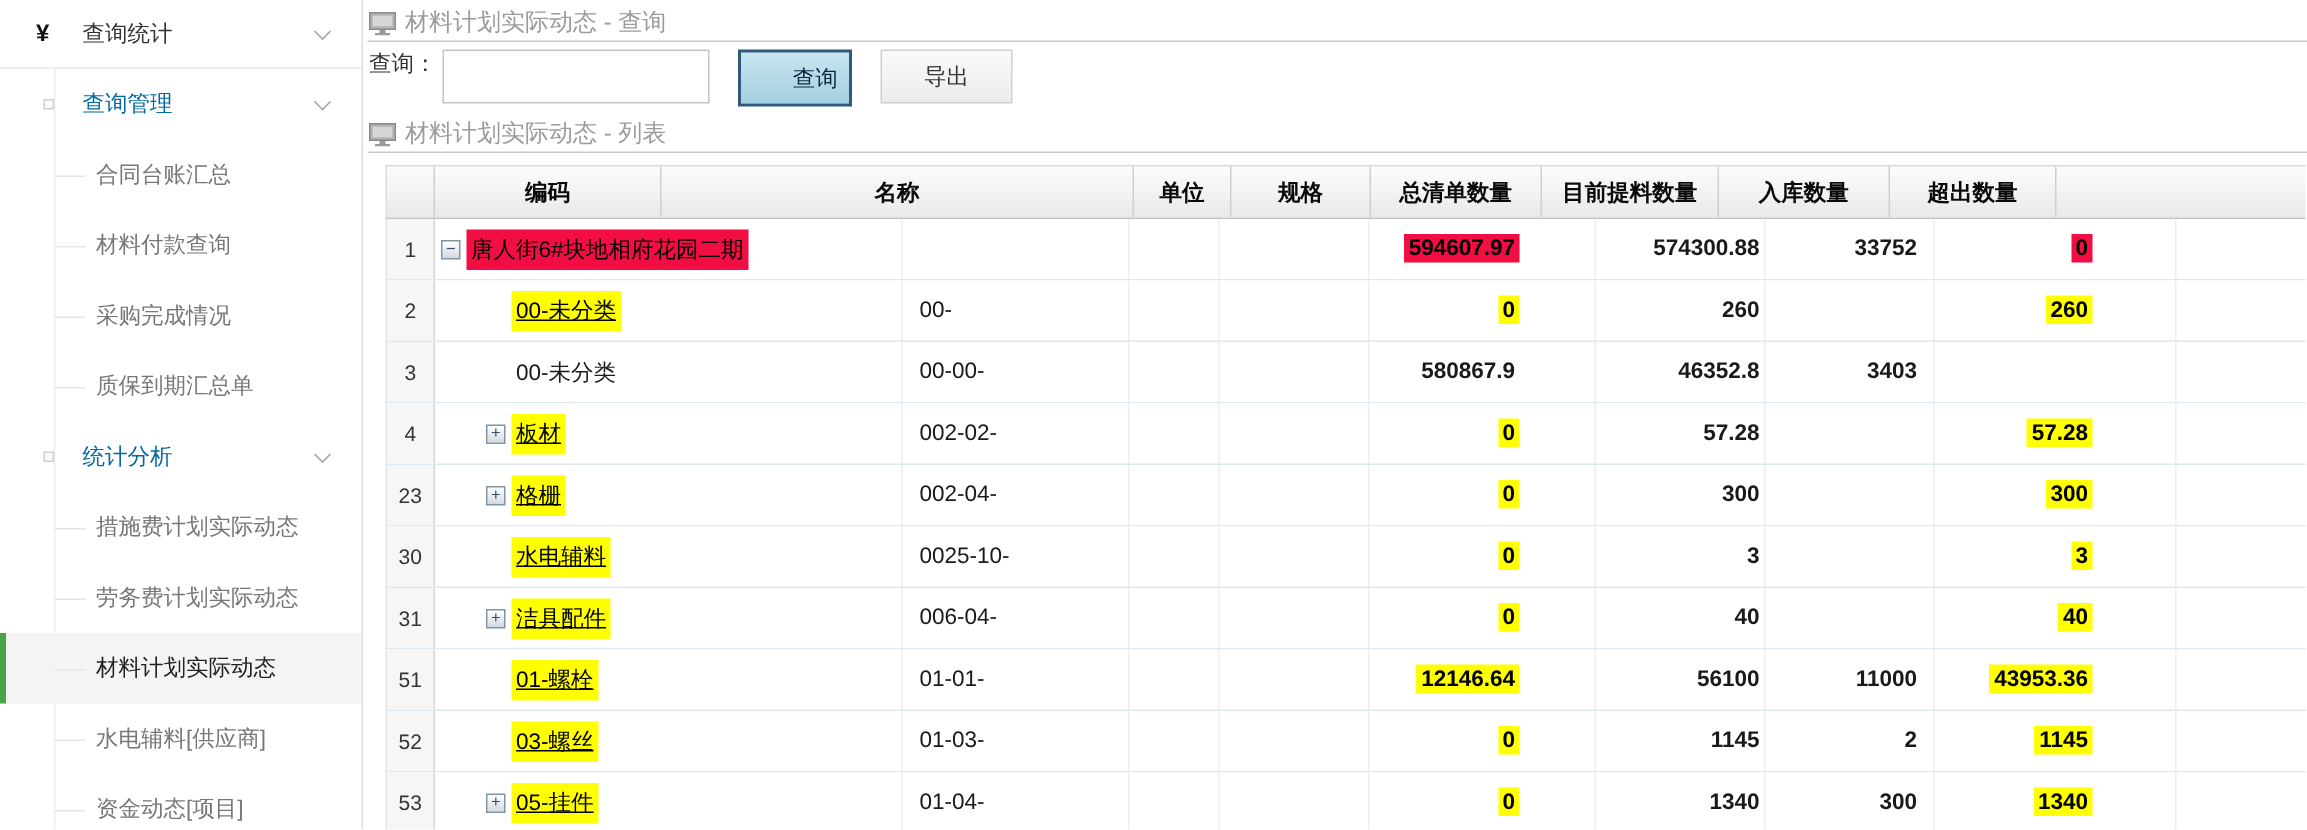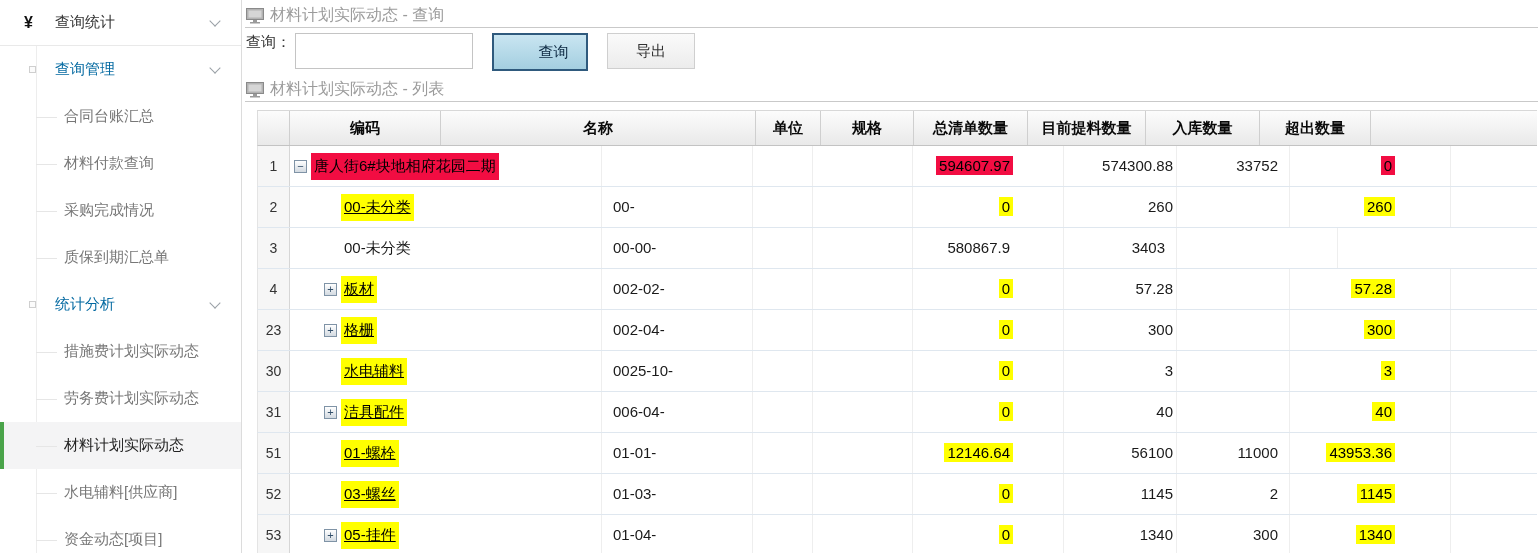--- a/index.html
+++ b/index.html
@@ -32,21 +32,21 @@
   .panel-title { display:flex; align-items:center; gap:6px; height:28px; padding:4px 0 0 1px;
     border-bottom:1px solid #c9c9c9; font-size:16px; color:#9b9b9b; }
   .panel-title.second { margin-top:7px; height:24px; padding-top:0; }
   .mon-icon { display:inline-block; width:18px; height:16px; }
 
   .query-row { display:flex; margin-top:5px; height:38px; }
   .q-label { font-size:15px; color:#333; margin-left:1px; }
   .q-input { width:178px; height:36px; border:1px solid #c4c4c4; margin-left:4px;
     font-size:14px; padding:0 6px; outline:none; }
   .btn { cursor:pointer; font-size:15px; }
-  .btn-search { width:96px; height:38px; margin-left:19px; color:#0b2740;
+  .btn-search { width:76px; height:38px; margin-left:19px; color:#0b2740;
     background:linear-gradient(180deg,#c9e5f1 0%,#a4cfe0 100%); border:2px solid #2f5a7d;padding-left:27px; }
   .btn-export { width:88px; height:36px; margin-left:19px; color:#333;
     background:linear-gradient(180deg,#fafafa 0%,#ececec 100%); border:1px solid #cfcfcf; }
 
   
   .grid { margin:8px 0 0 12px; width:1280px; }
   .grid-header { display:flex; height:36px; border-top:1px solid #d8d8d8; border-bottom:1px solid #c3c3c3;
     border-left:1px solid #dcdcdc; background:linear-gradient(180deg,#fcfcfc 0%,#e9e9e9 100%); }
   .hcell { height:100%; border-right:1px solid #cfcfcf; font-weight:bold; font-size:15px; color:#0a0a0a;
     display:flex; align-items:center; justify-content:center; white-space:nowrap; overflow:hidden; }
@@ -57,21 +57,21 @@
   .grid-row { display:flex; height:41px; border-bottom:1px solid #dfe7ef; border-left:1px solid #e4e4e4;
     background:#fff; }
   .cell { height:40px; line-height:40px; border-right:1px solid #eeeeee; white-space:nowrap; overflow:hidden;
     font-size:15px; color:#1a1a1a; }
   .c-num{width:32px; background:#f6f6f6; border-right:1px solid #d6d6d6; text-align:center;
     font-size:14px; color:#333;}
   .c-name{width:312px; display:flex; align-items:center; line-height:normal;}
   .c-code{width:151px; padding-left:11px;}
   .c-unit{width:60px;} .c-spec{width:100px;}
   .c-total{width:151px;} .c-picked{width:113px;} .c-inbound{width:113px;} .c-excess{width:161px;}
-  .num-r { text-align:right; }
+  .num-r { text-align:right;font-weight:bold; }
   .pr-total{padding-right:50px} .pr-picked{} .pr-inbound{padding-right:8px} .pr-excess{padding-right:55px}
 
   .indent { display:inline-block; height:1px; }
   .toggle { display:inline-flex; align-items:center; justify-content:center; width:13px; height:13px;
     margin:0 4px 0 2px; border:1px solid #7f93a6; background:linear-gradient(180deg,#ffffff,#d3dae1);
     font-size:11px; line-height:11px; color:#33506b; cursor:pointer; flex:none; }
   .toggle-spacer { display:inline-block; width:13px; margin:0 4px 0 2px; flex:none; }
   .name { padding:4px 3px; }
   .hl-red { background:#f20d42; color:#000; }
   .hl-yellow { background:#ffff00; color:#000; }
@@ -217,20 +217,21 @@
             <div class="cell c-num">3</div>
             <div class="cell c-name">
               <span class="indent" style="width: 32px;"></span>
               <span class="toggle-spacer"></span>
               <span class="name">00-未分类</span>
             </div>
             <div class="cell c-code">00-00-</div>
             <div class="cell c-unit"></div>
             <div class="cell c-spec"></div>
             <div class="cell c-total num-r pr-total"><span class="valwrap">580867.9</span></div>
+            <div class="cell c-picked num-r pr-picked"><span class="valwrap">46352.8</span></div>
             <div class="cell c-inbound num-r pr-inbound"><span class="valwrap">3403</span></div>
             <div class="cell c-excess num-r pr-excess"></div>
           </div>
           <div class="grid-row">
             <div class="cell c-num">4</div>
             <div class="cell c-name">
               <span class="indent" style="width: 32px;"></span>
               <span class="toggle">+</span>
               <span class="name hl-yellow">板材</span>
             </div>

